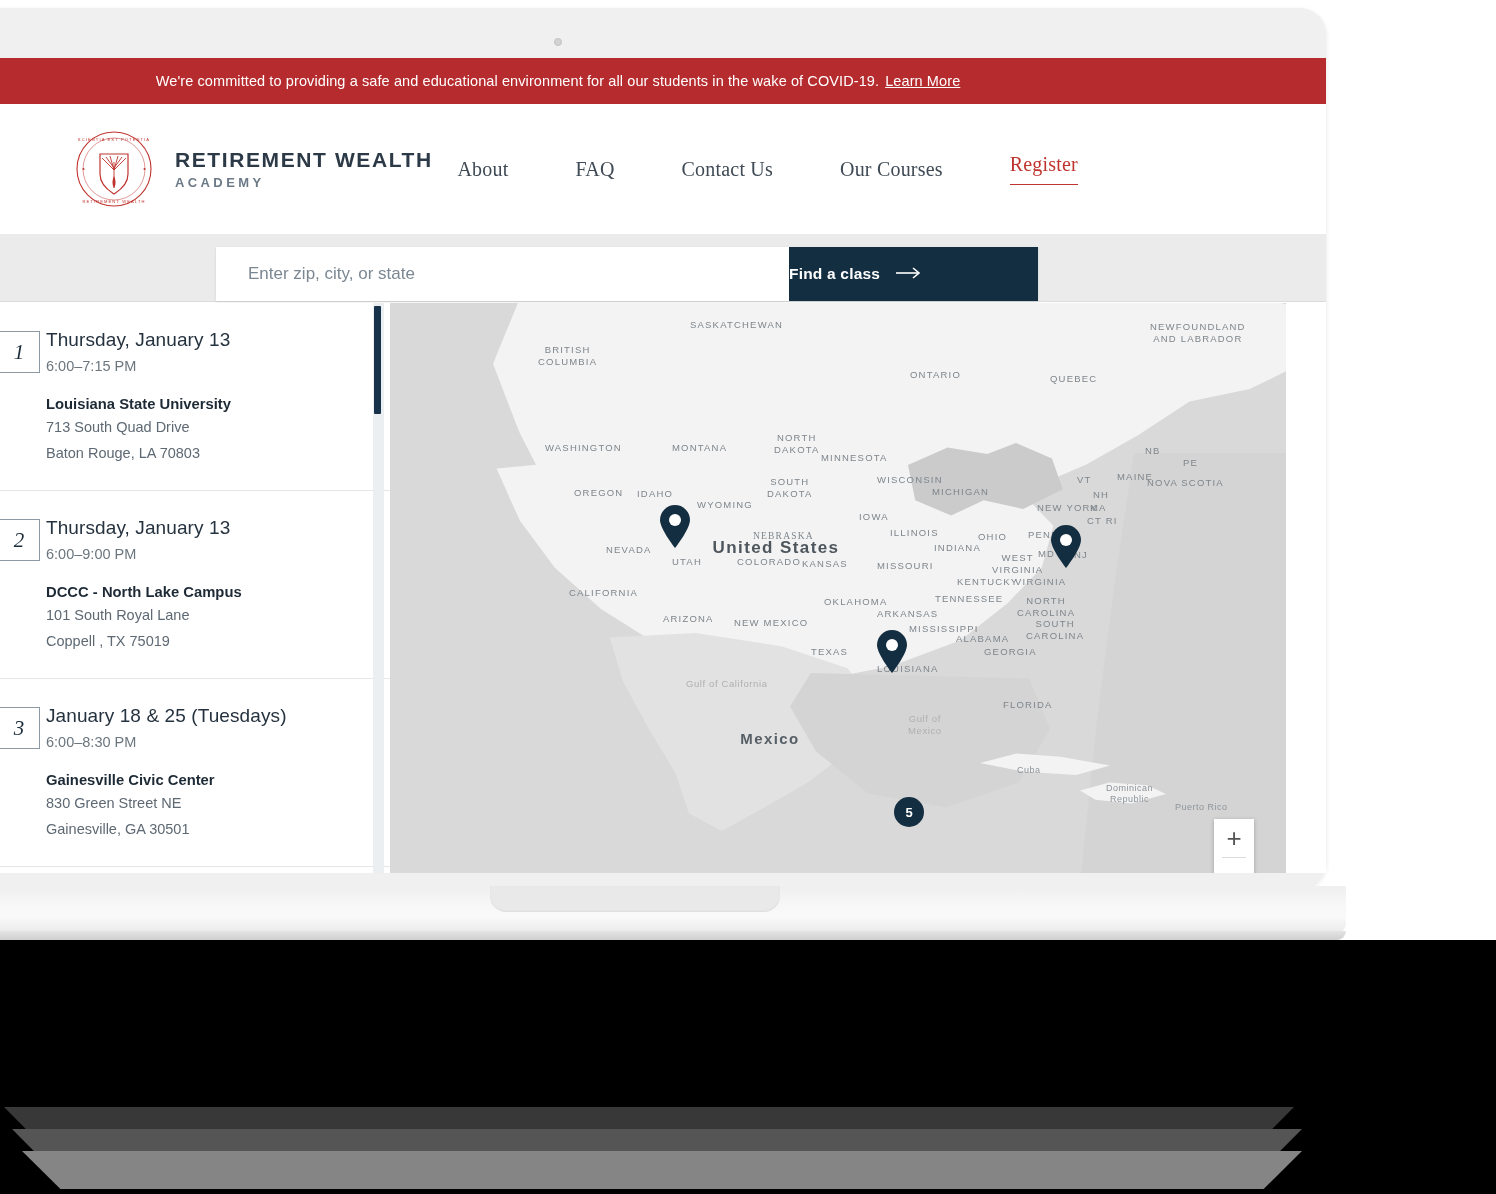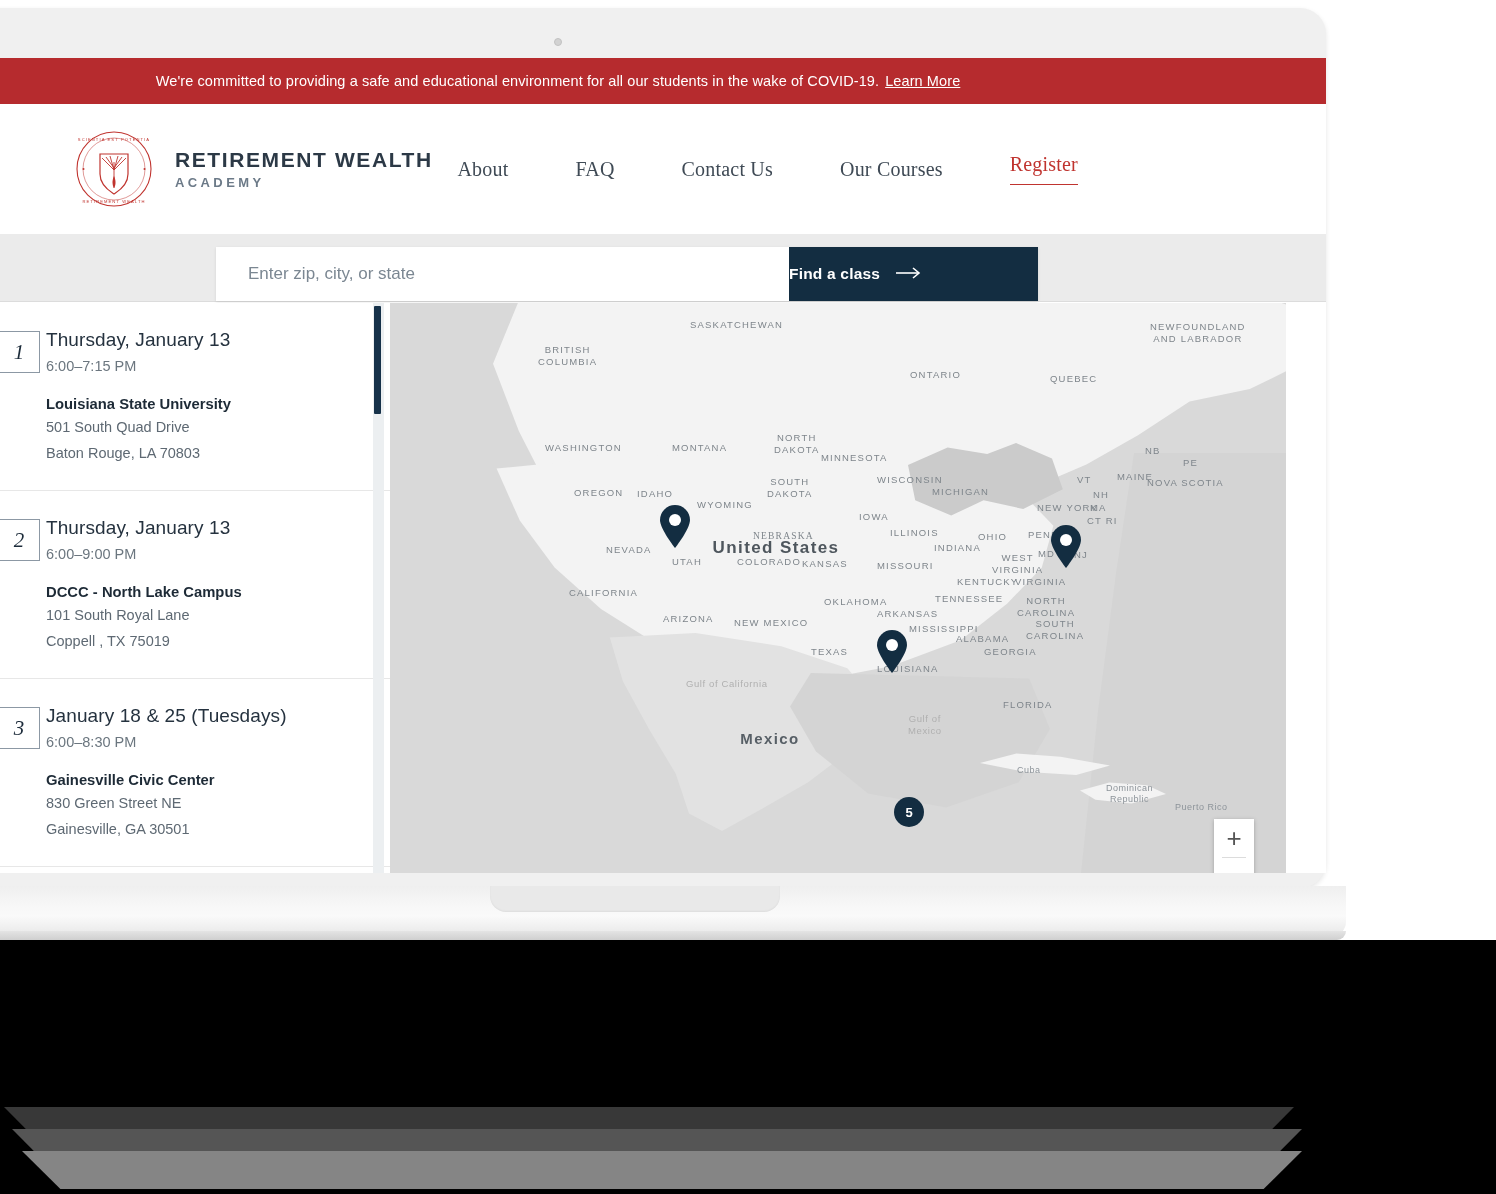--- a/index.html
+++ b/index.html
@@ -248,21 +248,21 @@
       <div class="content">
 
         <div class="class-list">
 
           <div class="class-item">
             <div class="num-box">1</div>
             <div class="ci-body">
               <div class="ci-date">Thursday, January 13</div>
               <div class="ci-time">6:00–7:15 PM</div>
               <div class="ci-venue">Louisiana State University</div>
-              <div class="ci-addr">501 South Quad Drive</div>
+              <div class="ci-addr">713 South Quad Drive</div>
               <div class="ci-addr">Baton Rouge, LA 70803</div>
             </div>
           </div>
 
           <div class="class-item">
             <div class="num-box">2</div>
             <div class="ci-body">
               <div class="ci-date">Thursday, January 13</div>
               <div class="ci-time">6:00–9:00 PM</div>
               <div class="ci-venue">DCCC - North Lake Campus</div>

